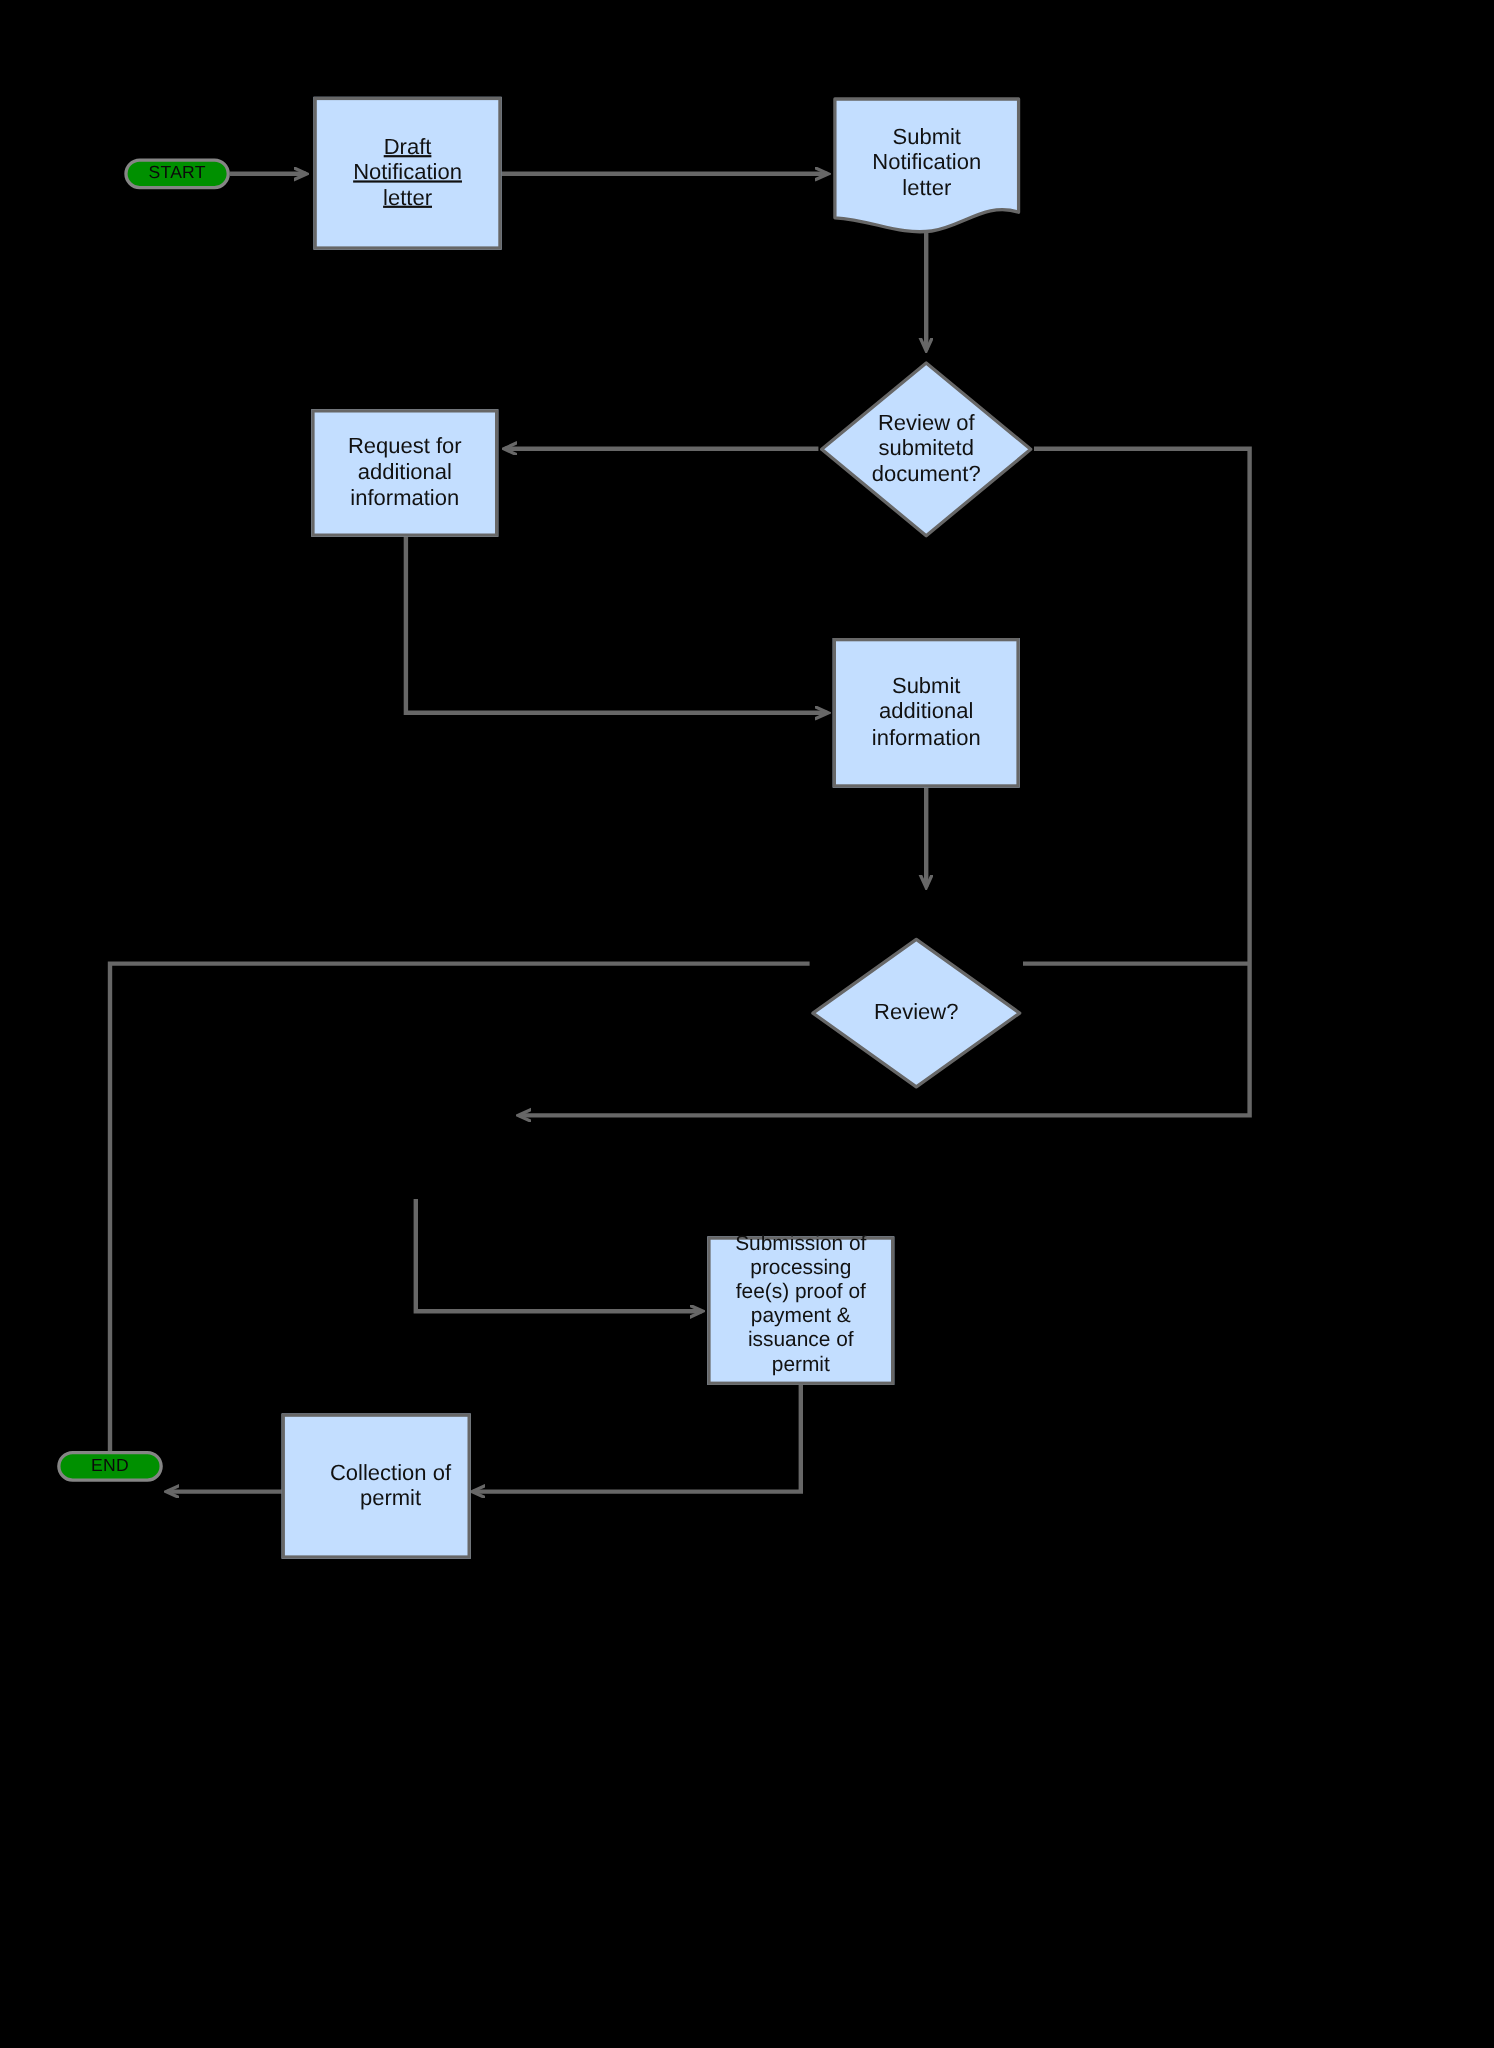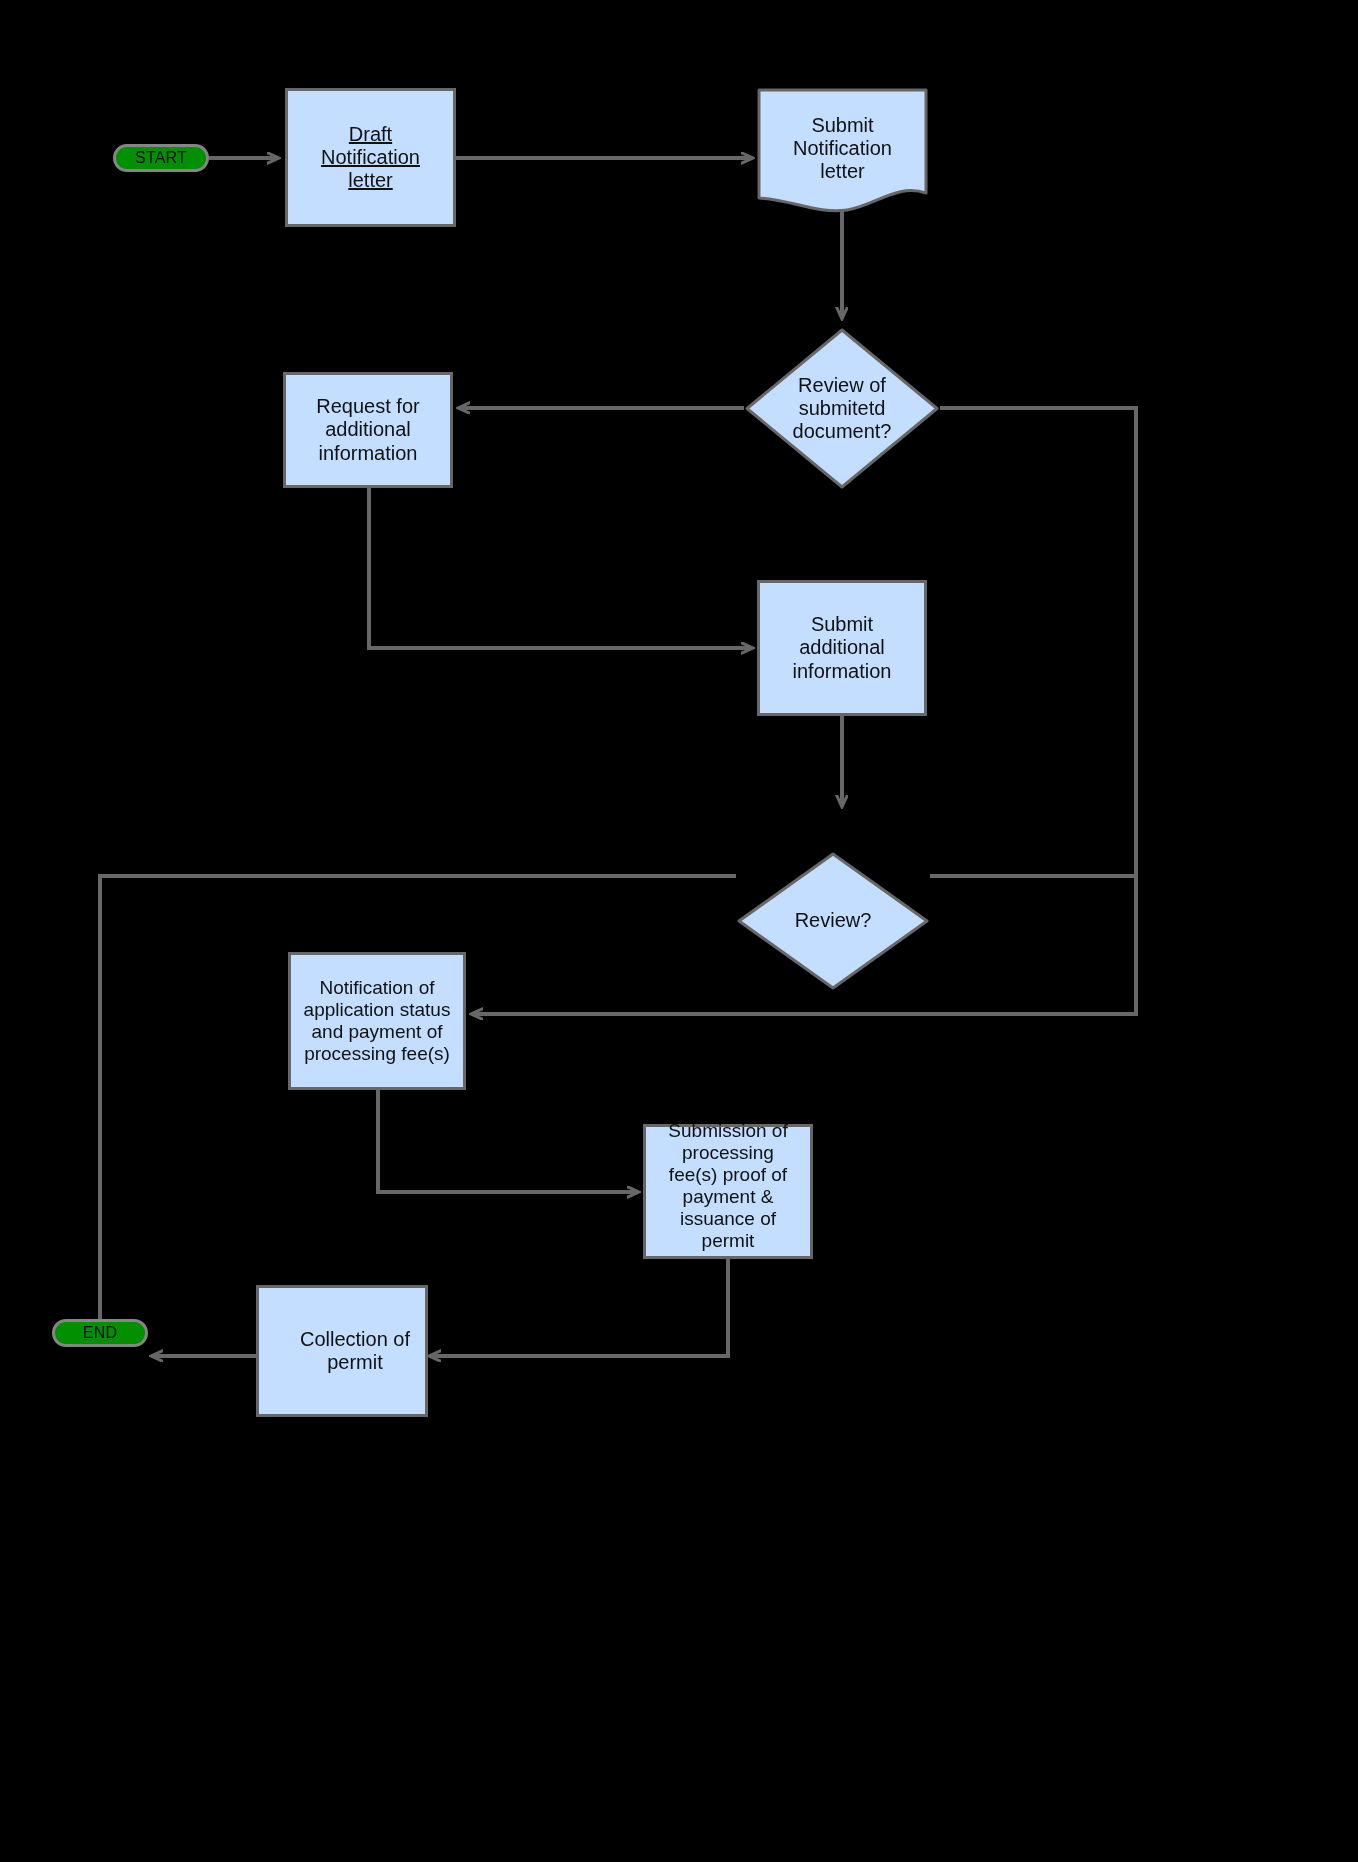--- a/index.html
+++ b/index.html
@@ -121,26 +121,20 @@
 
   <div class="shape dia" style="left:736px;top:851px;width:194px;height:140px;">
     <svg width="194" height="140" viewBox="0 0 194 140">
       <path d="M97,3 L191,70 L97,137 L3,70 Z" fill="#c3deff" stroke="#676767" stroke-width="3" stroke-linejoin="round"></path>
     </svg>
     <div class="lbl">
       <span>Review?</span>
     </div>
   </div>
 
-  <div class="node proc" style="left:288px;top:952px;width:178px;height:138px;white-space:pre-line;font-size:19px;">
-    <span>Notification of
-application status
-and payment of
-processing fee(s)</span>
-  </div>
 
   <div class="node proc" style="left:643px;top:1124px;width:170px;height:135px;white-space:pre-line;font-size:19px;align-items:flex-end;">
     <span>Submission of
 processing
 fee(s) proof of
 payment &amp;
 issuance of
 permit</span>
   </div>
 

